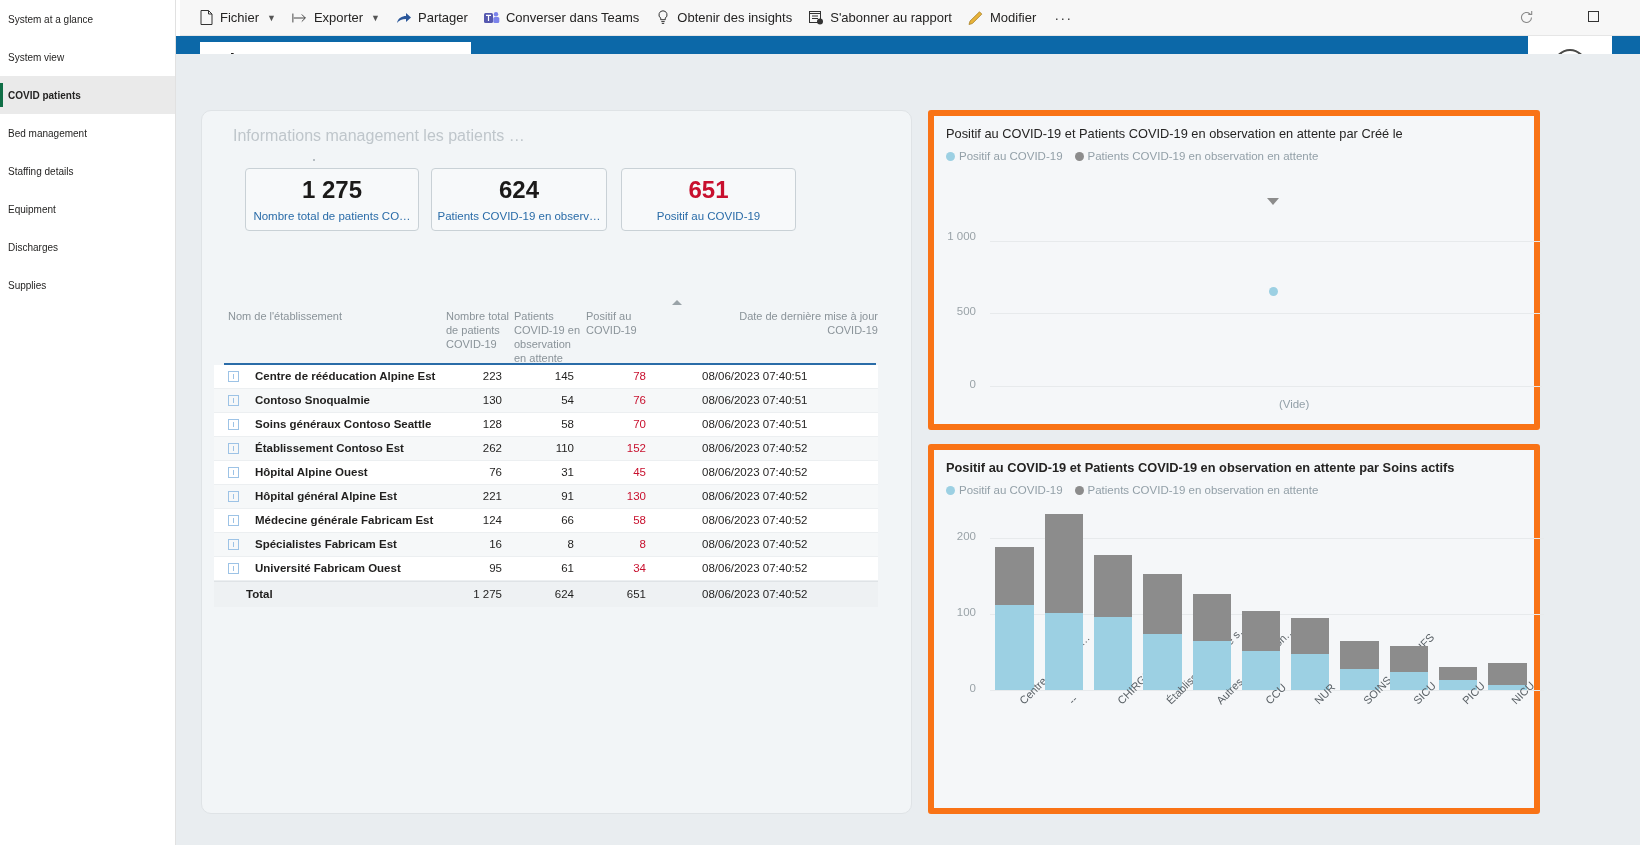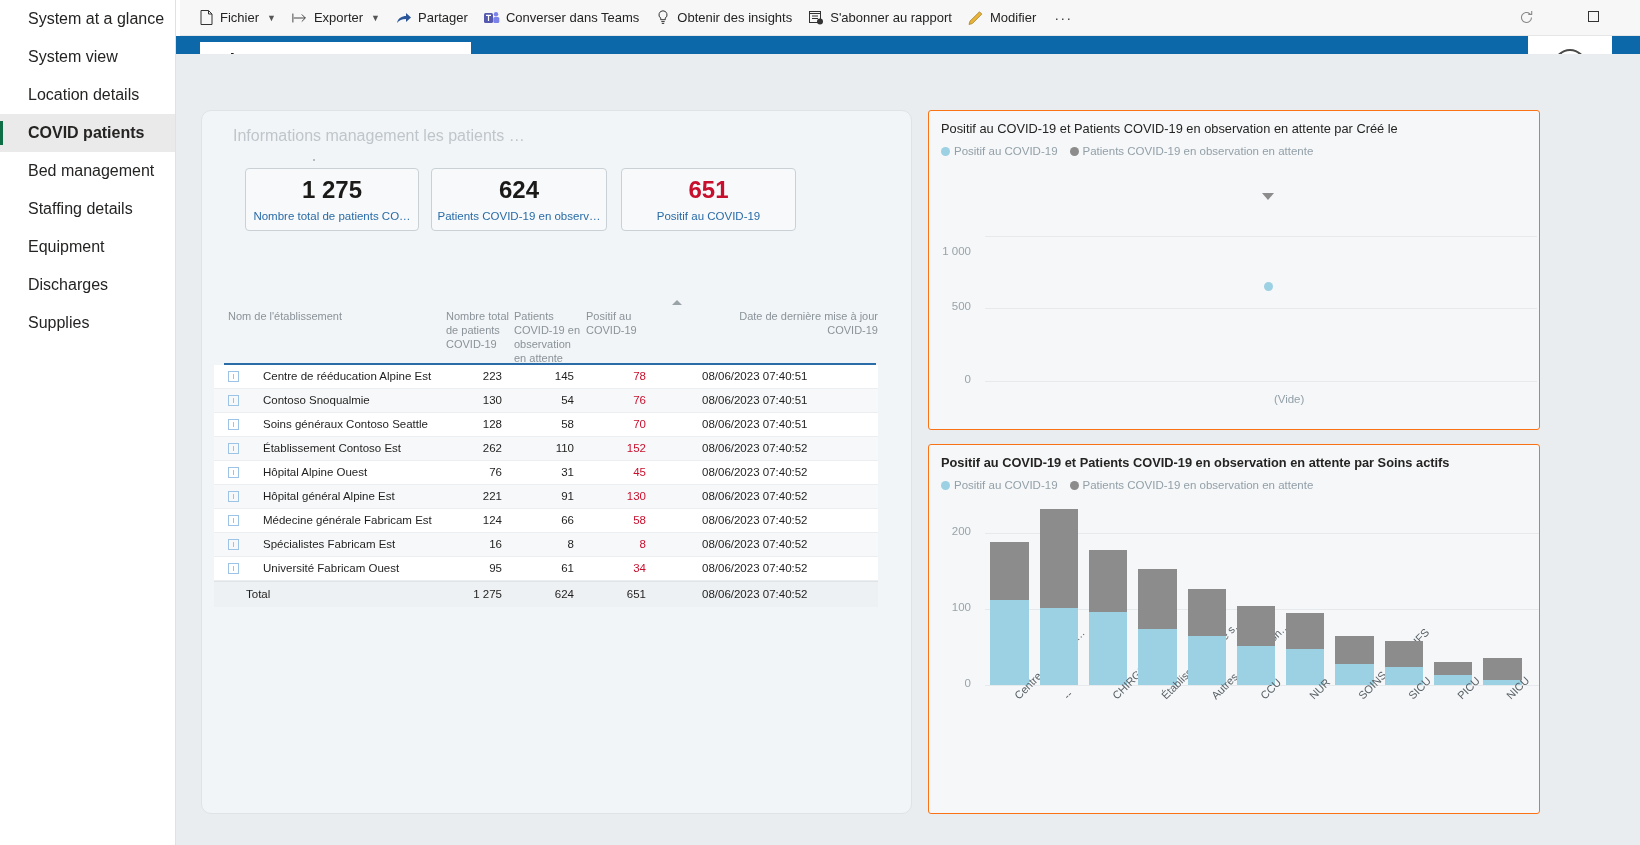--- a/index.html
+++ b/index.html
@@ -19,21 +19,21 @@
   }
   #sidebar-header {
     display: flex; align-items: center; justify-content: space-between;
     padding: 12px 14px 10px 14px;
   }
   #sidebar-title { font-size: 17px; font-weight: bold; color: #1a1a1a; letter-spacing: .1px; }
   #collapse-btn { font-size: 14px; color: #555; cursor: pointer; line-height: 1; }
   .nav-item {
     position: relative;
     height: 38px; display: flex; align-items: center;
-    padding-left: 28px; font-size: 16px; color: #252423;
+    padding-left: 8px; font-size: 10px; color: #252423;
     cursor: pointer;
   }
   .nav-item.active { background: #eaeaea; font-weight: 600; text-align: center; }
   .nav-item.active::before {
     content: ""; position: absolute; left: 0; top: 7px; bottom: 7px;
     width: 3px; background: #0f6e46;
   }
 
   
   #toolbar {
@@ -138,41 +138,41 @@
   #head-rule { height: 2px; background: #2a6ca8; margin: 0 2px 0 10px; }
   .tr {
     display: flex; align-items: center; height: 24px;
     font-size: 11.5px; color: #201f1e;
     border-bottom: 1px solid #eceff1;
     background: #ffffff;
     cursor: pointer;
   }
   .tr:nth-child(even) { background: #f6f8f9; }
   .td { line-height: 1; }
-  .td.c-name { display: flex; align-items: center; gap: 24px; font-weight: 400; }
+  .td.c-name { display: flex; align-items: center; gap: 16px; font-weight: 700; }
   .expander {
     width: 11px; height: 11px; border: 1px solid #9dc3e6;
     display: inline-flex; align-items: center; justify-content: center;
     flex: 0 0 auto;
   }
   .expander i { display:block; width: 1px; height: 5px; background: #9dc3e6; }
   .td.num { text-align: right; padding-right: 12px; }
   .td.pos { color: #c8102e; }
   #total-row {
     display: flex; align-items: center; height: 26px;
     font-size: 11.5px; color: #201f1e; background: #eef1f3;
     border-top: 1px solid #dfe3e6;
   }
   #total-row .c-name { padding-left: 32px; }
 
   
   .chart-card {
     position: absolute; left: 752px;
     background: #f5f7f9;
-    border: 1px solid #f97316;
+    border: 6px solid #f97316;
     border-radius: 3px;
   }
   #chart-top { top: 56px; width: 612px; height: 320px; }
   #chart-bottom { top: 390px; width: 612px; height: 370px; }
   .chart-title { font-size: 12.8px; font-weight: bold; color: #252423; padding: 10px 12px 0 12px; }
   .chart-title.plain { font-weight: normal; }
   .legend { display: flex; align-items: center; gap: 4px; padding: 9px 0 0 12px; font-size: 11.5px; color: #93a0a8; }
   .legend .li { display: flex; align-items: center; gap: 4px; margin-right: 8px; }
   .dot { width: 9px; height: 9px; border-radius: 50%; display: inline-block; }
   .plot { position: relative; }
@@ -198,23 +198,20 @@
 </head>
 <body>
 
 <div id="sidebar">
   <div id="nav-list">
       <div class="nav-item">
         <span>System at a glance</span>
       </div>
       <div class="nav-item">
         <span>System view</span>
-      </div>
-      <div class="nav-item">
-        <span>Location details</span>
       </div>
       <div class="nav-item active">
         <span>COVID patients</span>
       </div>
       <div class="nav-item">
         <span>Bed management</span>
       </div>
       <div class="nav-item">
         <span>Staffing details</span>
       </div>
@@ -491,21 +488,21 @@
         <span class="dot" id="lt-d1" style="background: rgb(140, 140, 140);"></span>
         <span>Patients COVID-19 en observation en attente</span>
       </span>
     </div>
     <div class="plot" id="plot-top" style="height: 268px;">
         <div class="gridline" style="left: 56px; width: 552px; top: 224px;"></div>
         <div class="y-lbl" style="left: 0px; top: 216px;">0</div>
         <div class="gridline" style="left: 56px; width: 552px; top: 151.333px;"></div>
         <div class="y-lbl" style="left: 0px; top: 143.333px;">500</div>
         <div class="gridline" style="left: 56px; width: 552px; top: 78.6667px;"></div>
-        <div class="y-lbl" style="left: 0px; top: 88px;">1 000</div>
+        <div class="y-lbl" style="left: 0px; top: 68px;">1 000</div>
         <div class="marker tri" style="left: 332.88px; top: 35.7px;"></div>
         <div class="marker circle" style="left: 334.88px; top: 125.388px; background: rgb(156, 208, 227);"></div>
         <div class="x-cat" style="left: 316.88px; top: 236px; margin-left: 28px;">(Vide)</div>
       </div>
   </div>
 
   <div class="chart-card" id="chart-bottom">
     <div class="chart-title">Positif au COVID-19 et Patients COVID-19 en observation en attente par Soins actifs</div>
     <div class="legend">
       <span class="li">

